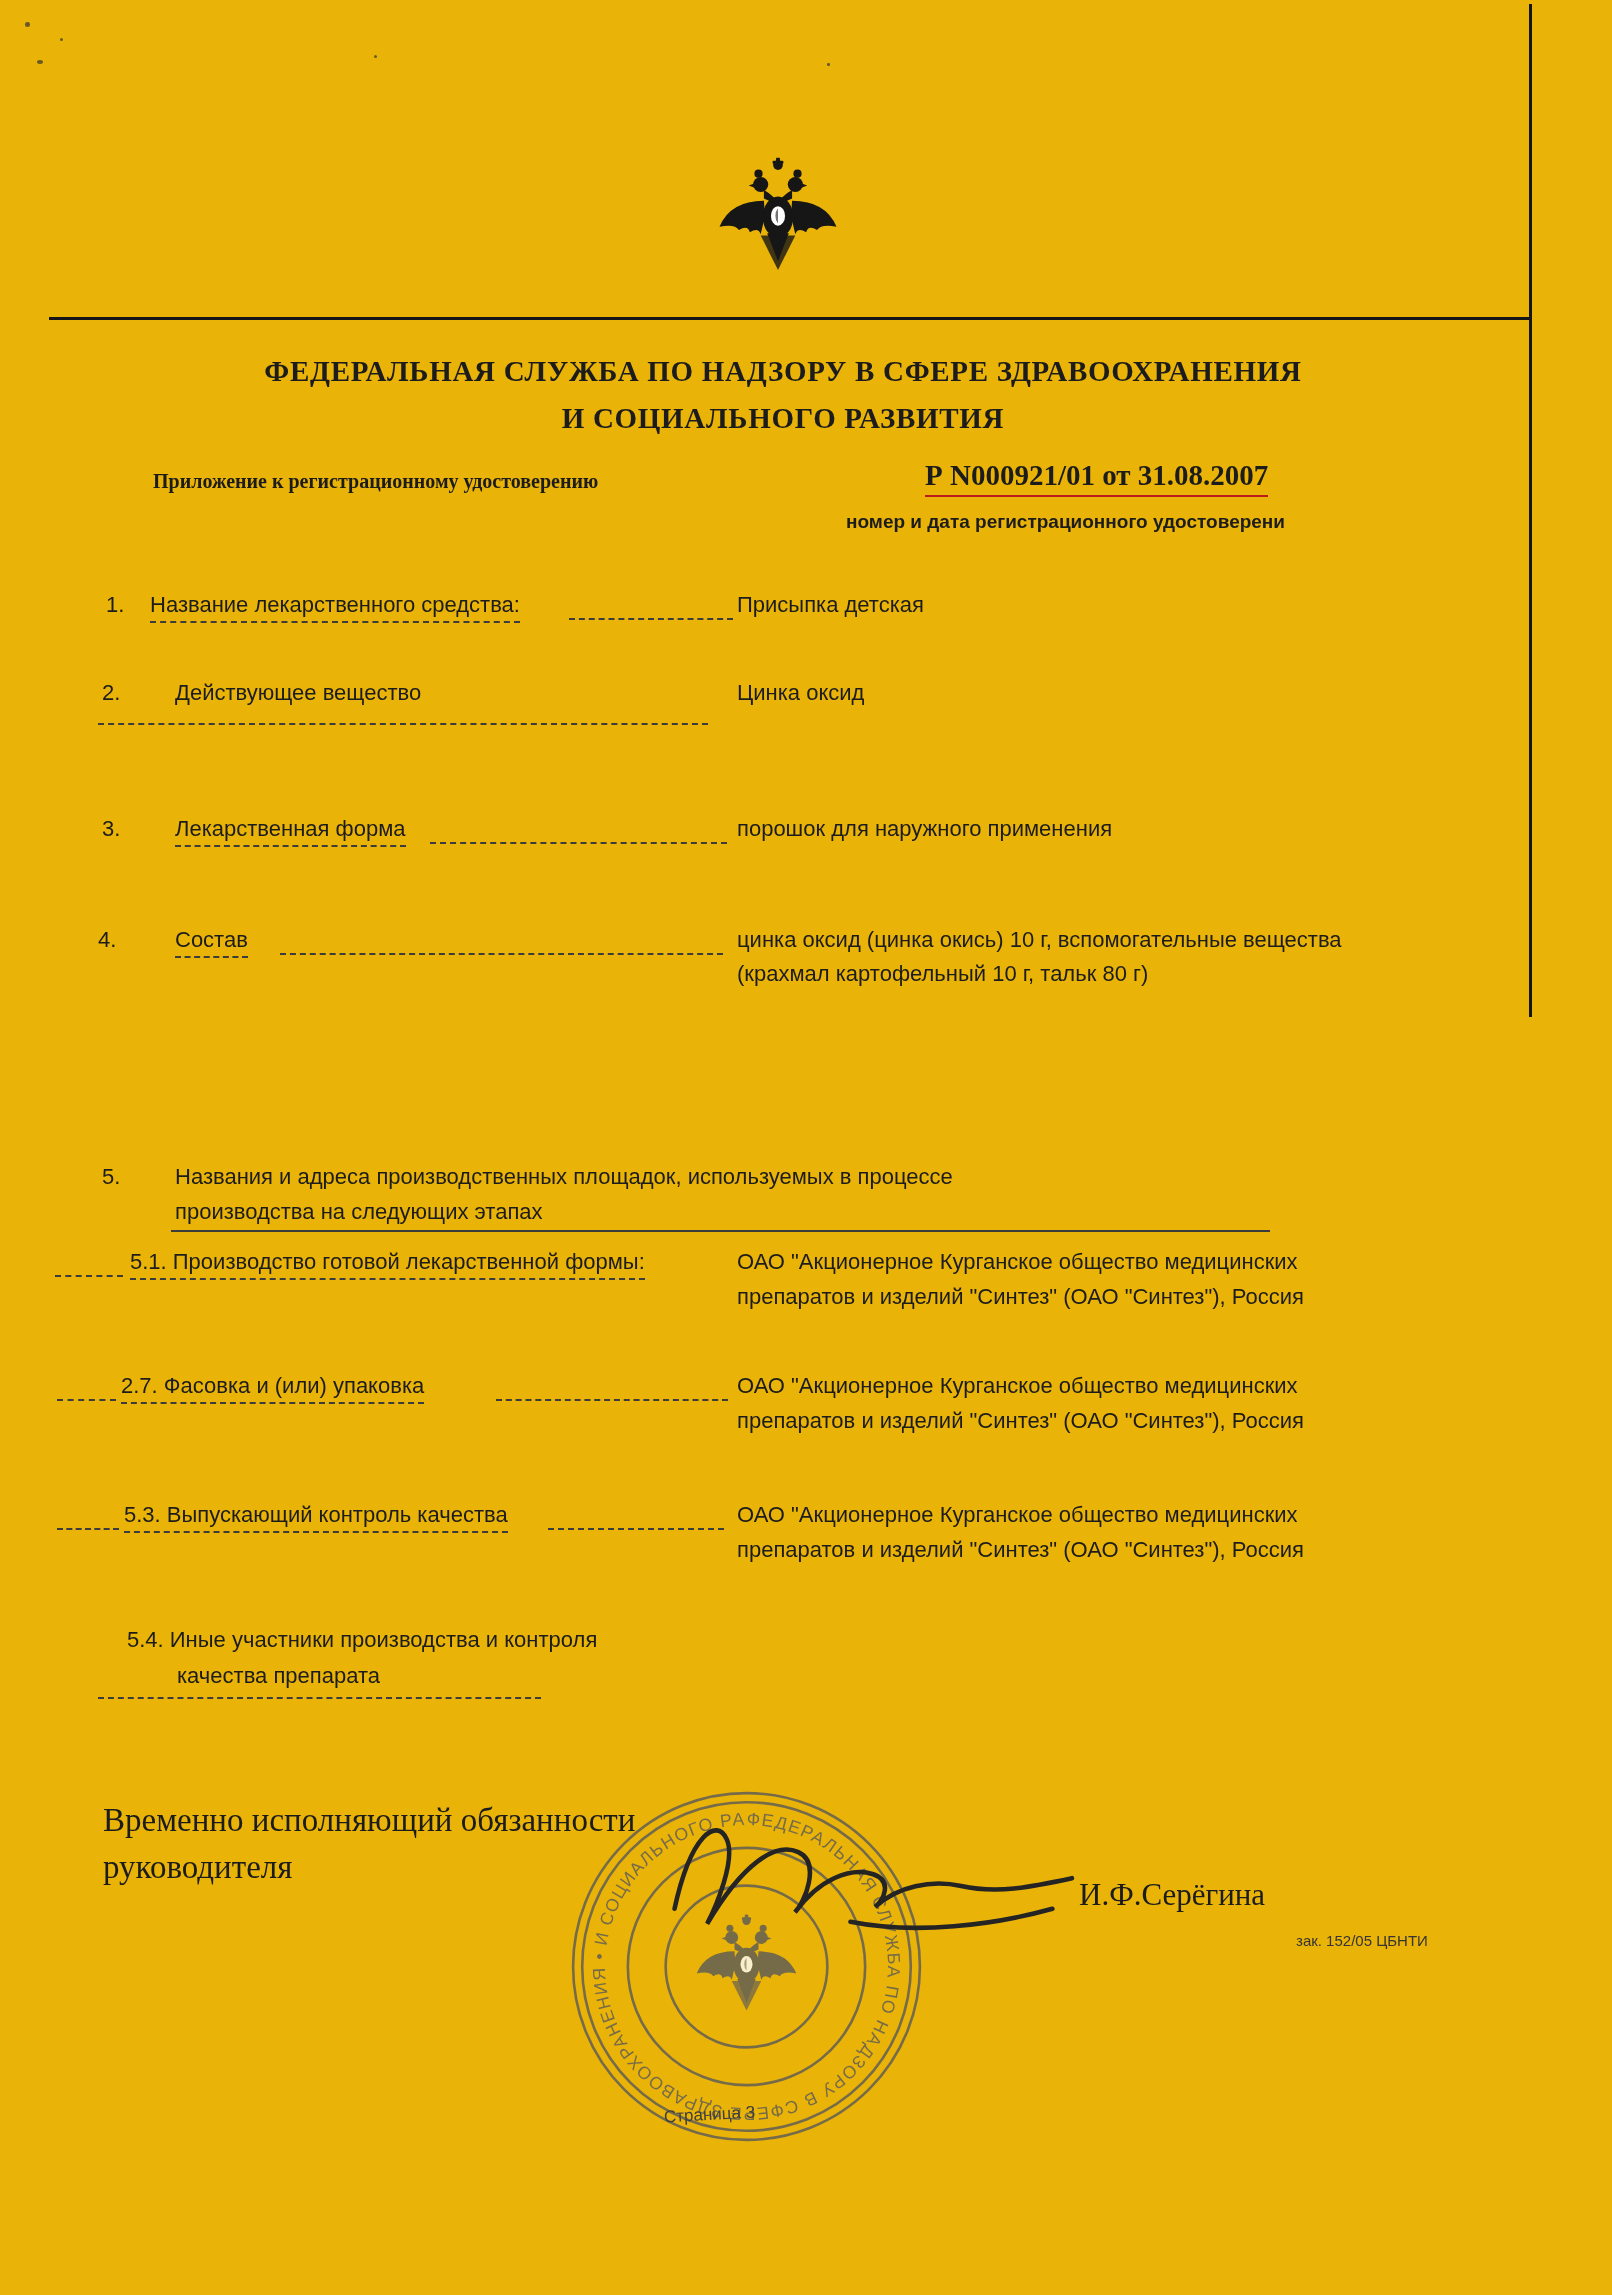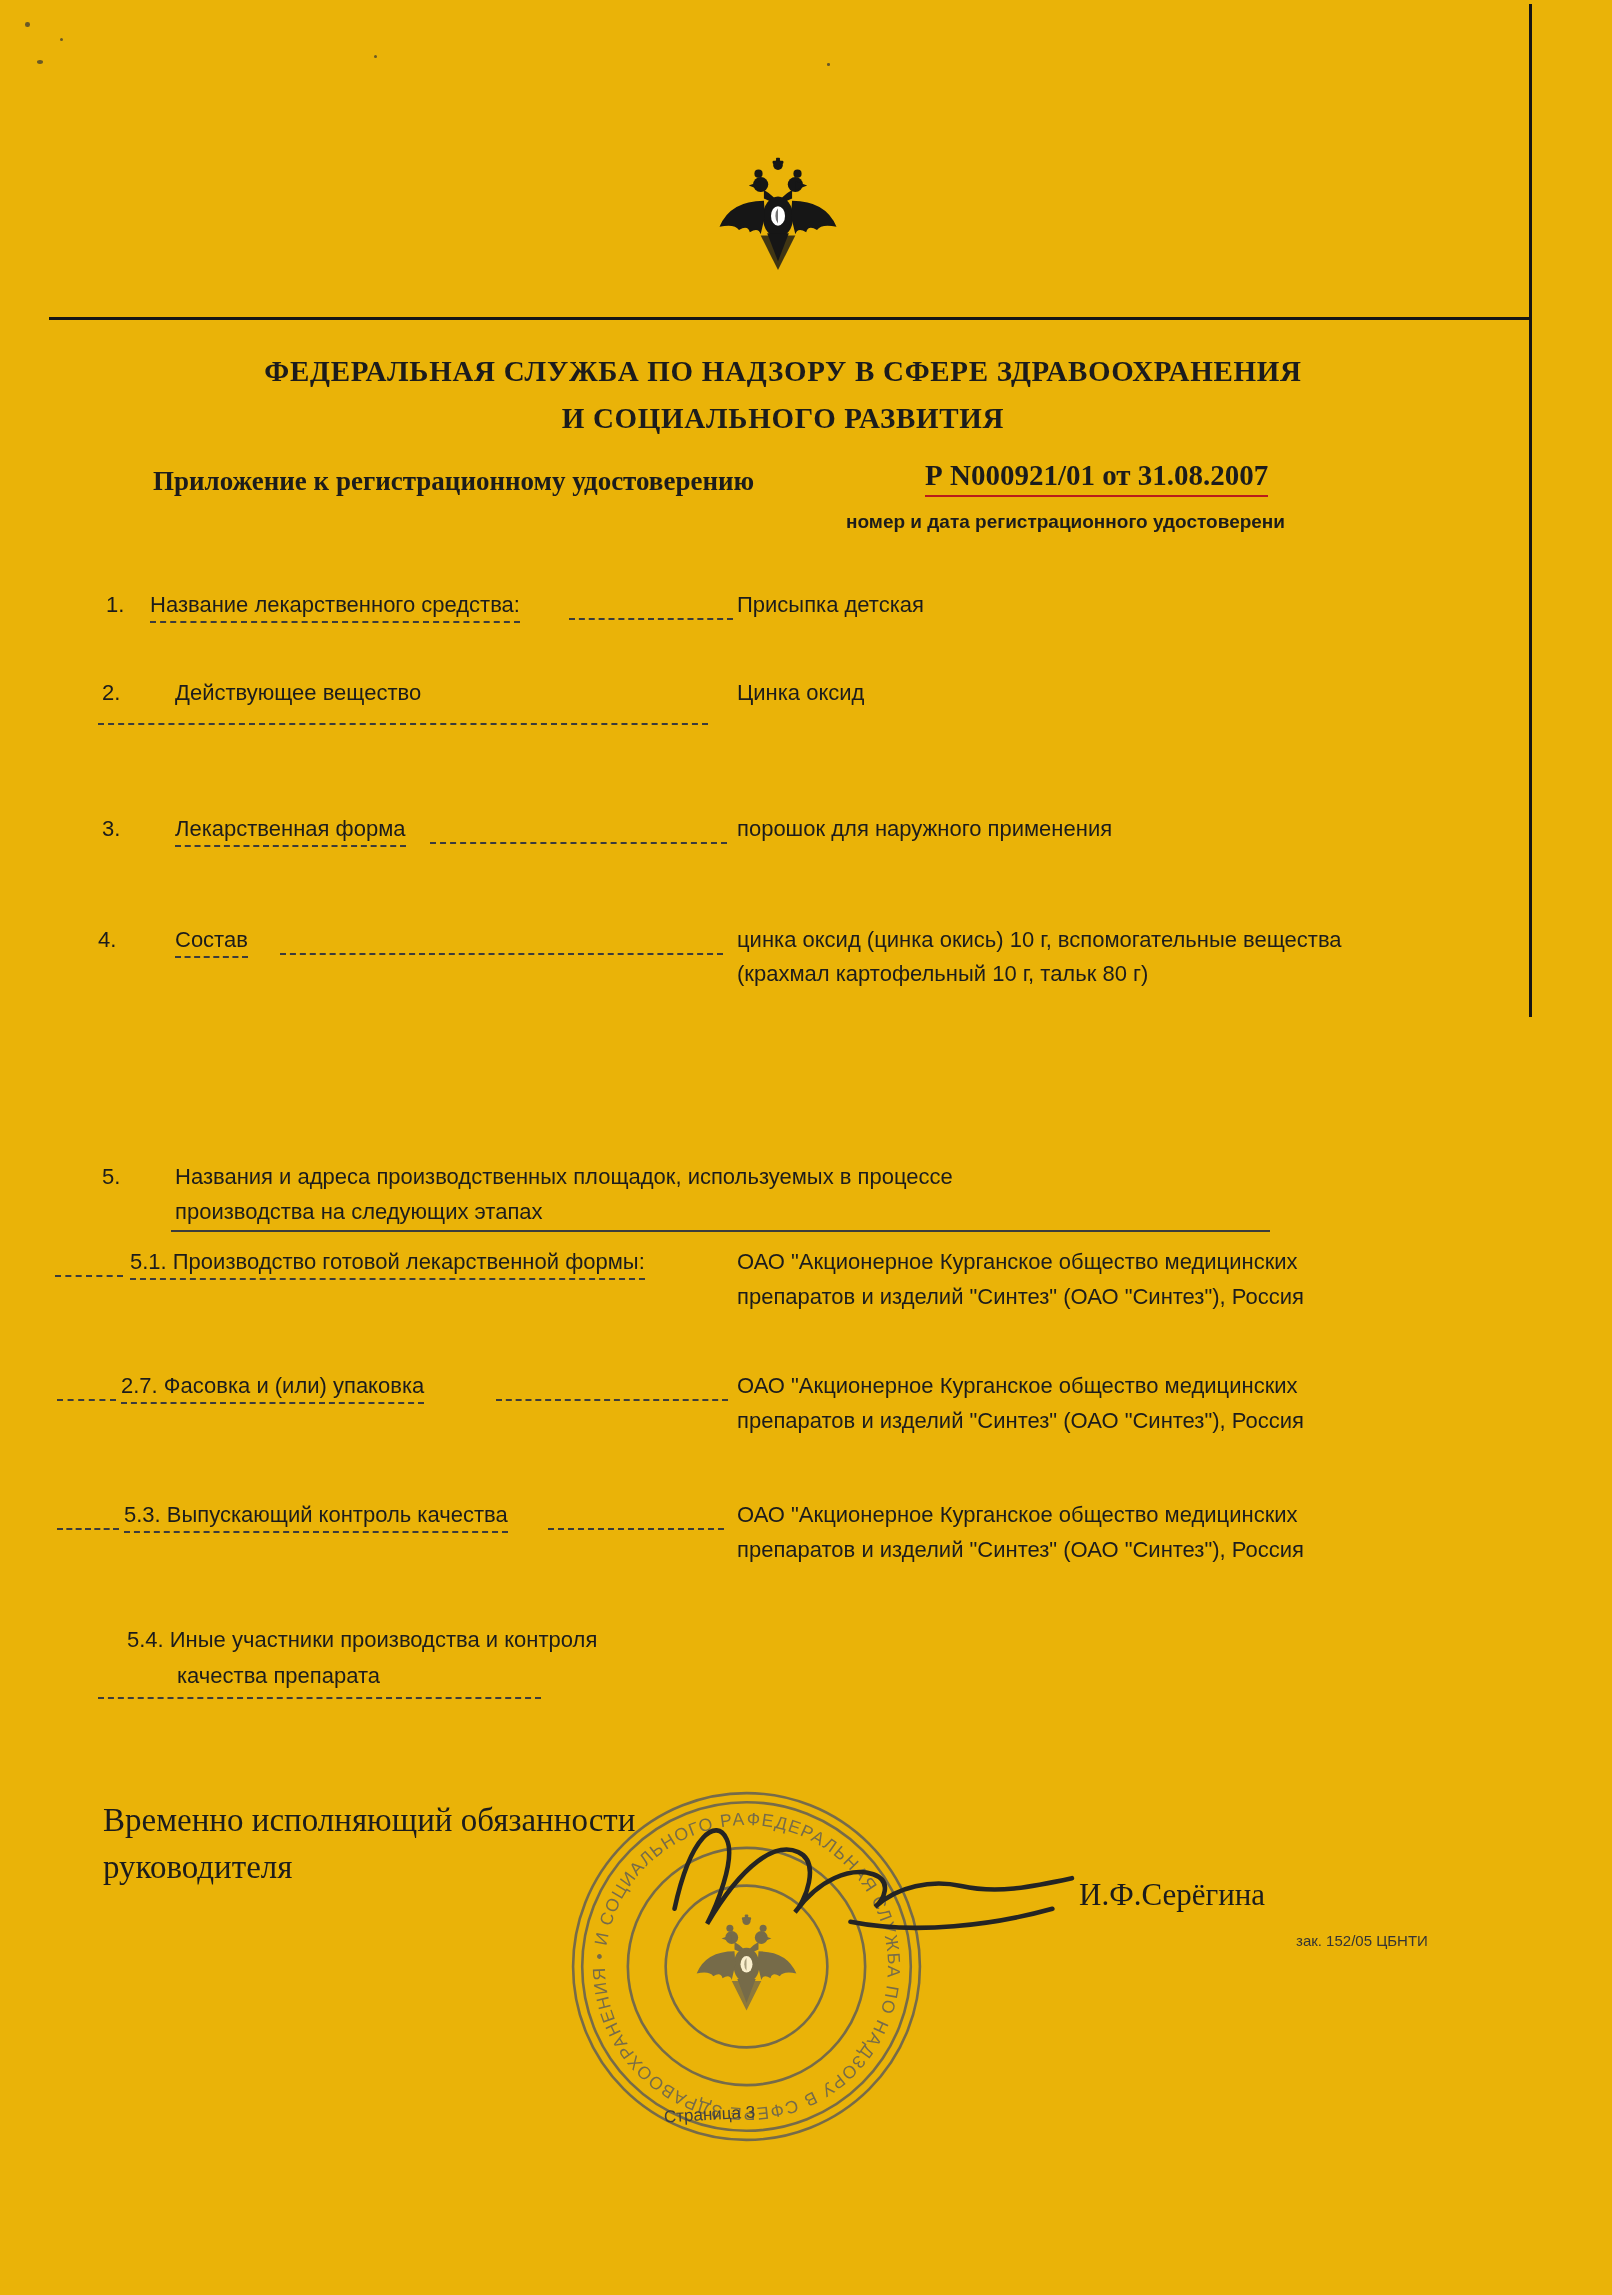--- a/index.html
+++ b/index.html
@@ -31,21 +31,21 @@
     text-align: center;
     font-family: "Liberation Serif", serif;
     font-weight: bold;
     font-size: 29px;
     line-height: 47px;
     letter-spacing: 0.7px;
   }
   .appendix-label {
     position: absolute; left: 153px; top: 464px;
     font-family: "Liberation Serif", serif;
-    font-weight: bold; font-size: 27px; line-height: 34px; white-space: nowrap;
+    font-weight: bold; font-size: 20px; line-height: 34px; white-space: nowrap;
   }
   .reg-number {
     position: absolute; left: 925px; top: 458px;
     font-family: "Liberation Serif", serif;
     font-weight: bold; font-size: 29px; line-height: 35px; white-space: nowrap;
   }
   .reg-caption {
     position: absolute; left: 846px; top: 510px;
     font-weight: bold; font-size: 19px; line-height: 23.5px; white-space: nowrap;
   }

